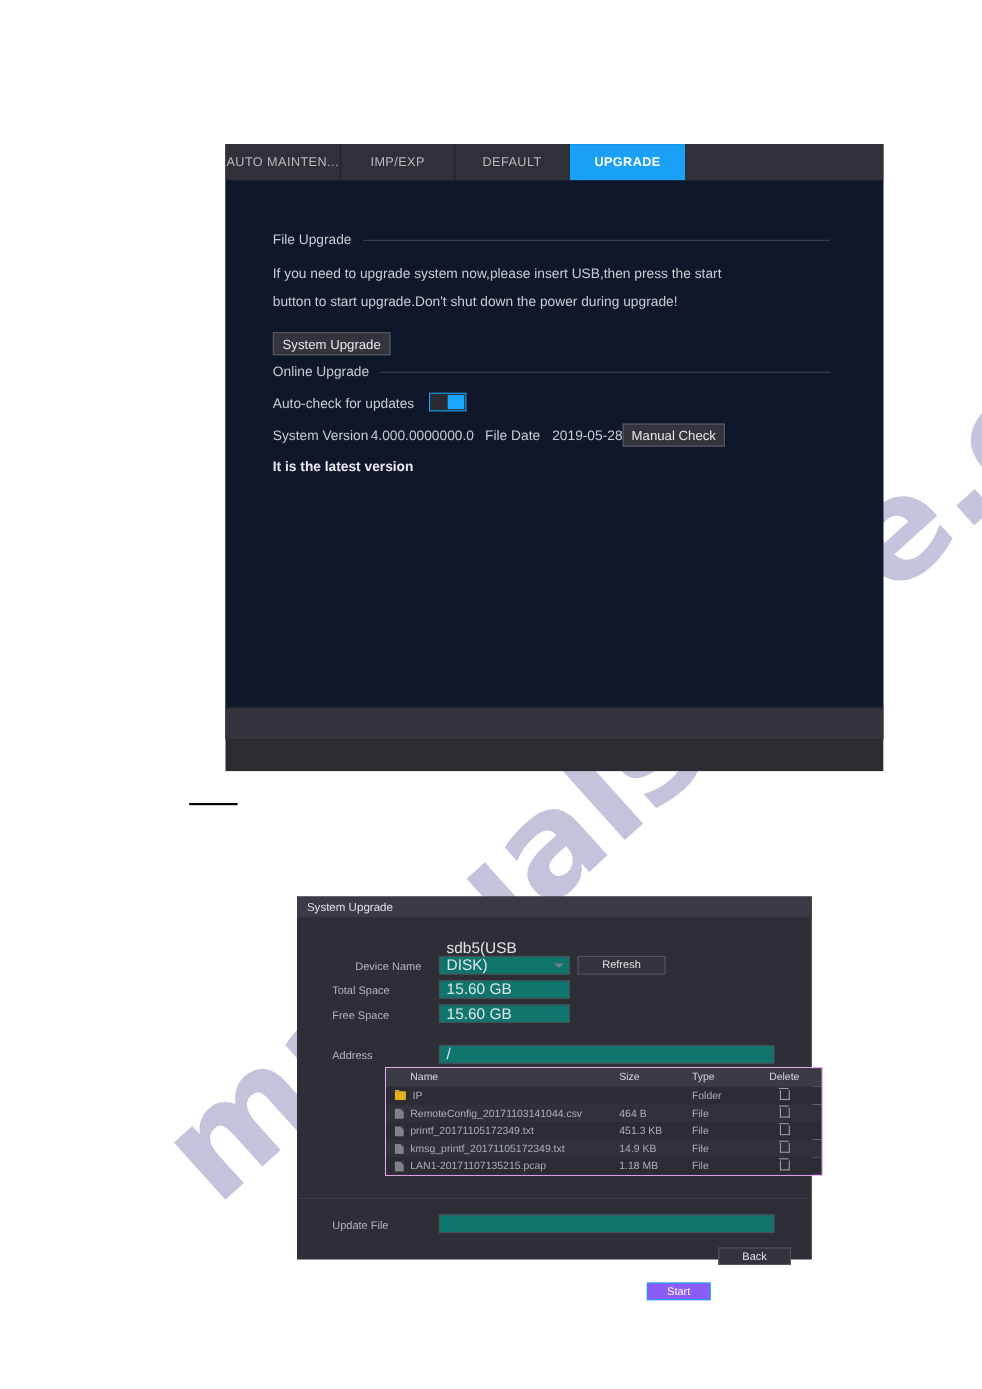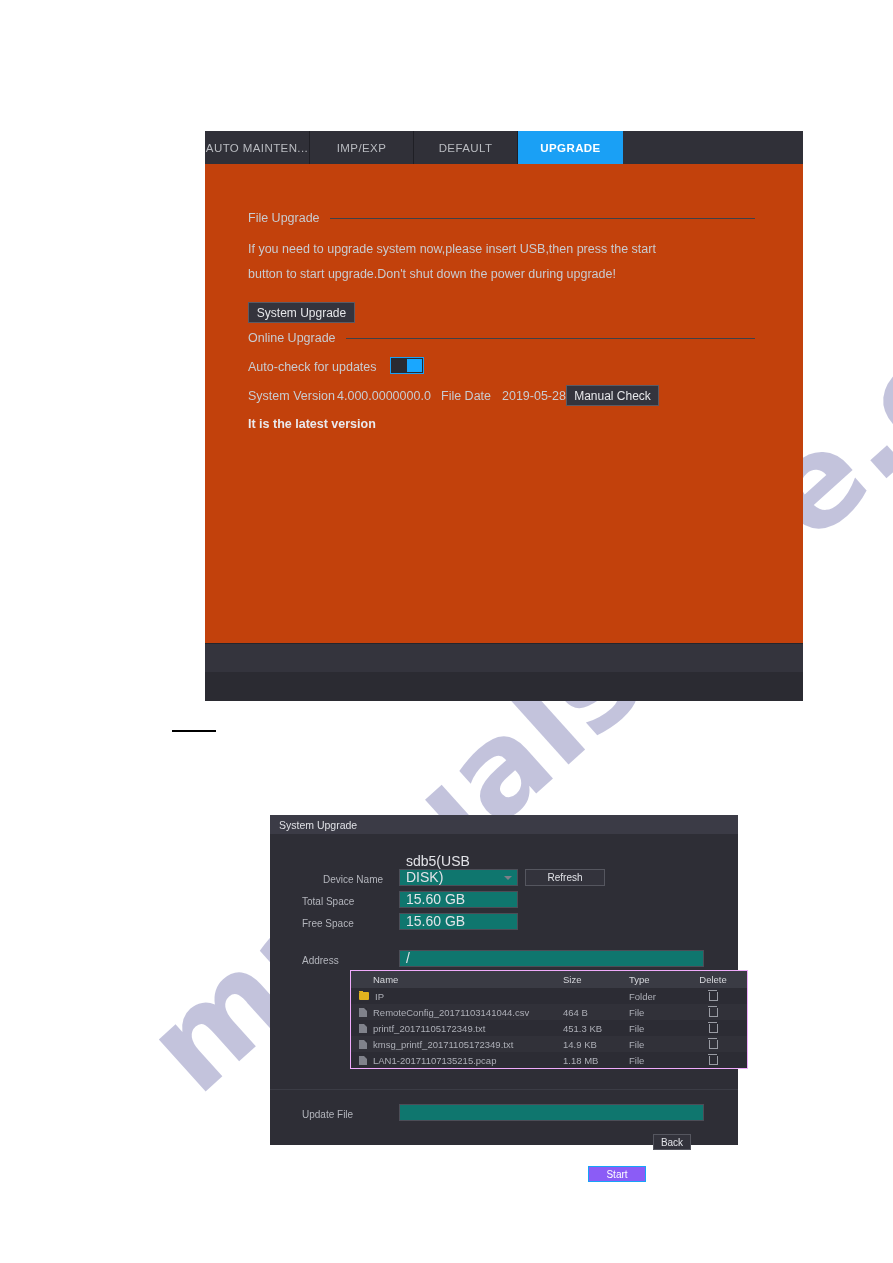--- a/index.html
+++ b/index.html
@@ -69,21 +69,21 @@
     background: #1aa0f5;
     color: #ffffff;
     border-right: none;
     font-weight: 600;
   }
   .tabfill { flex: 1; background: #303038; }
 
   .panel-body {
     position: relative;
     height: 508px;
-    background: #c2410c;
+    background: #0f172a;
     padding-left: 36px;
   }
   .panel-foot {
     position: absolute;
     left: 0; bottom: 0;
     width: 100%; height: 29px;
     background: #34343d;
     border-top: 1px solid #25252b;
     box-sizing: border-box;
   }
@@ -449,17 +449,17 @@
     <div class="d-lbl" style="left:32px; top:275px;">Update File</div>
     <div class="d-field" style="left:129px; top:270px; width:305px; height:17px;">
       <span></span>
     </div>
 
     <div class="dlg-sep"></div>
 
     <div class="d-btn primary" style="left:318px; top:300px; width:58px; height:16px;">
       <span>Start</span>
     </div>
-    <div class="d-btn" style="left:383px; top:300px; width:38px; height:16px;">
+    <div class="d-btn" style="left:383px; top:300px; width:66px; height:16px;">
       <span>Back</span>
     </div>
   </div>
 </div>
 
 </body></html>

